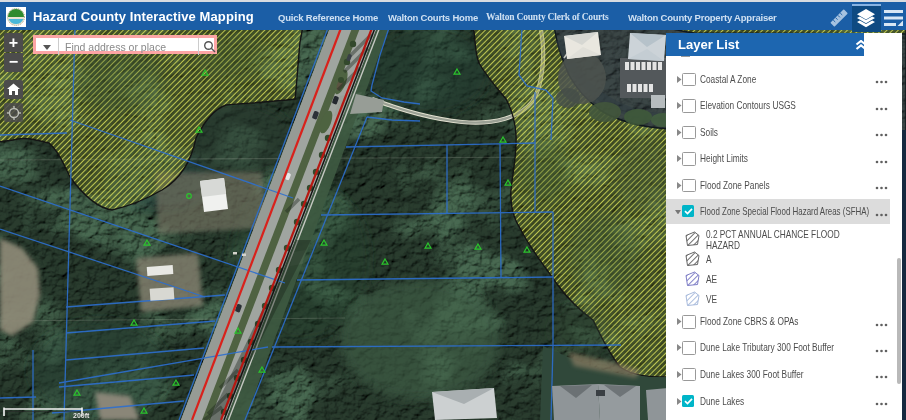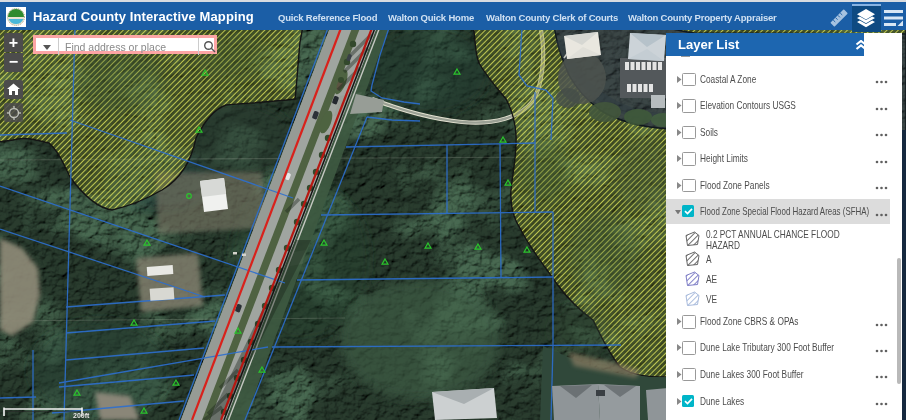--- a/index.html
+++ b/index.html
@@ -305,25 +305,25 @@
     <svg width="20" height="20" viewBox="0 0 20 20">
       <circle cx="10" cy="10" r="8.5" fill="#e9e4d2"></circle>
       <path d="M2,10 a8,8 0 0 1 16,0 Z" fill="#2e8b2e"></path>
       <path d="M2.6,12 a8,8 0 0 0 14.8,0 Z" fill="#49b8d8"></path>
       <circle cx="10" cy="10" r="8.5" fill="none" stroke="#8a8a6a" stroke-width="0.8" stroke-dasharray="1 1"></circle>
     </svg>
   </div>
 
   <div class="abs" style="left:33px;top:7px;font-size:13px;font-weight:bold;color:#fff;letter-spacing:0.1px;">Hazard County Interactive Mapping</div>
 
-  <div class="abs" style="left:278px;top:10px;font-size:9.5px;font-weight:bold;letter-spacing:-0.2px;color:#cfe0f2;">Quick Reference Flood</div>
-
-  <div class="abs" style="left:388px;top:10px;font-size:9.5px;font-weight:bold;letter-spacing:-0.2px;color:#cfe0f2;">Walton Quick Home</div>
-
-  <div class="abs" style="left:486px;top:10px;font-size:9.5px;font-weight:bold;letter-spacing:-0.2px;color:#cfe0f2;">Walton County Clerk of Courts</div>
+  <div class="abs" style="left:278px;top:10px;font-size:9.5px;font-weight:bold;letter-spacing:-0.2px;color:#cfe0f2;">Quick Reference Home</div>
+
+  <div class="abs" style="left:388px;top:10px;font-size:9.5px;font-weight:bold;letter-spacing:-0.2px;color:#cfe0f2;">Walton Courts Home</div>
+
+  <div class="abs" style="left:486px;top:10px;font-size:9.5px;font-weight:bold;letter-spacing:-0.2px;color:#cfe0f2;font-family:Liberation Serif, serif;">Walton County Clerk of Courts</div>
 
   <div class="abs" style="left:628px;top:10px;font-size:9.5px;font-weight:bold;letter-spacing:-0.2px;color:#cfe0f2;text-align:center;">Walton County Property Appraiser</div>
 
   <svg class="abs" style="left:828px;top:5px" width="22" height="22" viewBox="0 0 22 22">
     <g transform="rotate(-45 11 11)" opacity="0.75">
       <rect x="1.5" y="8.2" width="19" height="5.8" rx="0.8" fill="#d5e4f4"></rect>
       <g stroke="#1b5ea6" stroke-width="0.9">
           <line x1="5.5" y1="8.2" x2="5.5" y2="11.2"></line>
           <line x1="8.8" y1="8.2" x2="8.8" y2="11.2"></line>
           <line x1="12.1" y1="8.2" x2="12.1" y2="11.2"></line>

